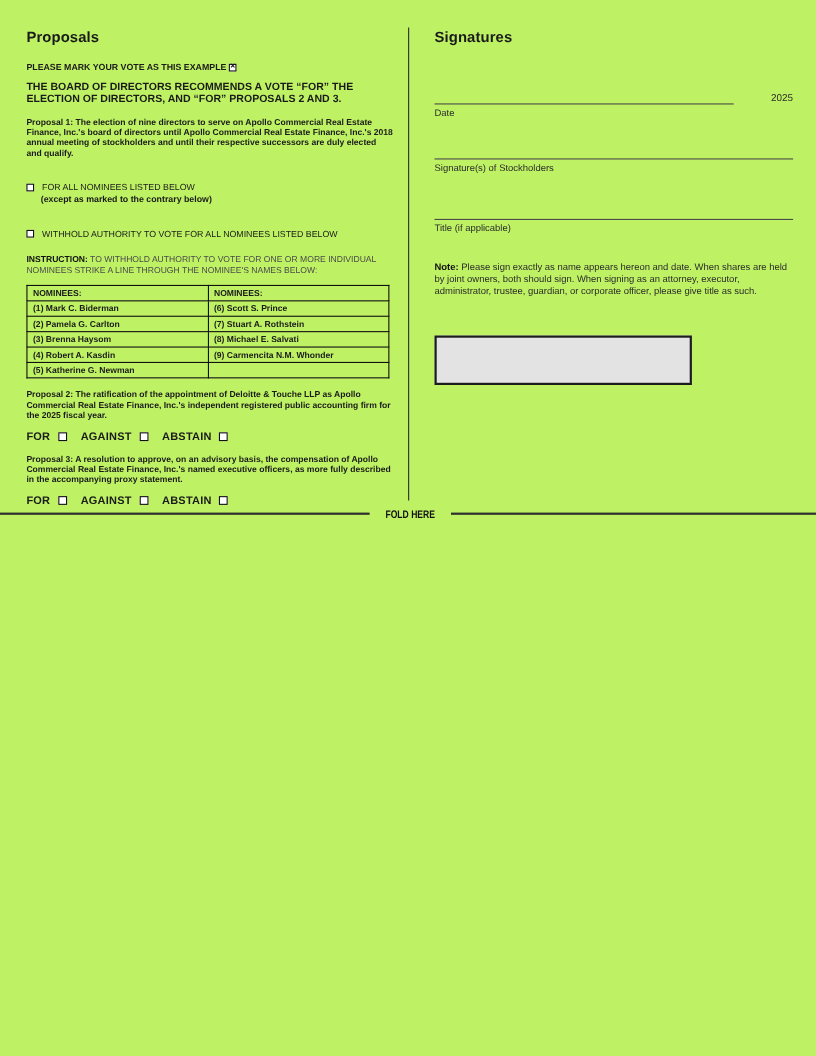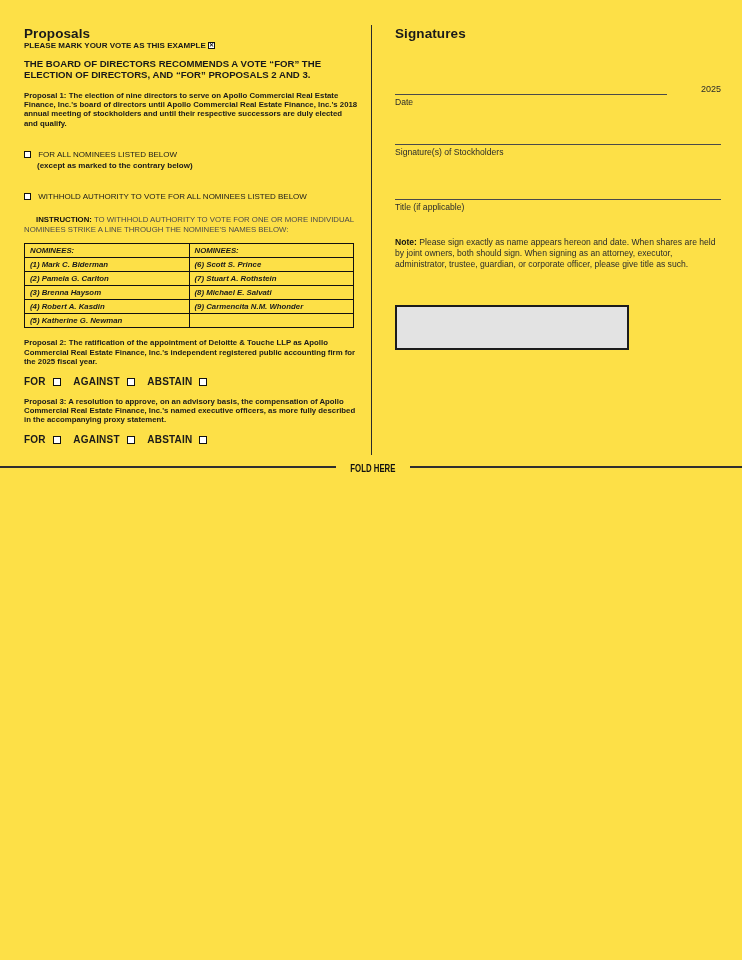--- a/index.html
+++ b/index.html
@@ -6,21 +6,21 @@
   html, body { background: #ffffff; }
   body {
     font-family: "Liberation Sans", sans-serif;
     color: #1a1a1a;
     -webkit-font-smoothing: antialiased;
   }
   .page {
     position: relative;
     width: 742px;
     height: 960px;
-    background: #fde047;
+    background: #bef264;
     overflow: hidden;
   }
   
   .col-left {
     position: absolute;
     left: 24px; top: 26px;
     width: 334px;
   }
   .col-right {
     position: absolute;
@@ -34,20 +34,21 @@
     background: #2b2b2b;
   }
   
   .section-heading {
     font-size: 13.5px;
     font-weight: 700;
     letter-spacing: .1px;
   }
   
   .mark-line {
+    margin-top: 16px;
     font-size: 8px;
     font-weight: 700;
   }
   .board-rec {
     margin-top: 9px;
     font-size: 9.6px;
     font-weight: 700;
     line-height: 10.8px;
   }
   .proposal-text {
@@ -82,27 +83,26 @@
     font-size: 8px;
     font-weight: 700;
   }
   .instruction {
     margin-top: 14px;
     font-size: 7.8px;
     line-height: 9.6px;
     color: #4a4a4a;
     white-space: pre-wrap;
   }
-  .instruction b { color: #111; margin-left: 12px; }
+  .instruction b { color: #111; }
   .nominees-table {
     margin-top: 9px;
     width: 330px;
     border-collapse: collapse;
     border: 1.5px solid #111;
-    font-style: italic;
   }
   .nominees-table th, .nominees-table td {
     border: 1px solid #111;
     font-size: 7.8px;
     font-weight: 700;
     text-align: left;
     padding: 2px 5px;
     height: 12px;
     width: 50%;
   }

